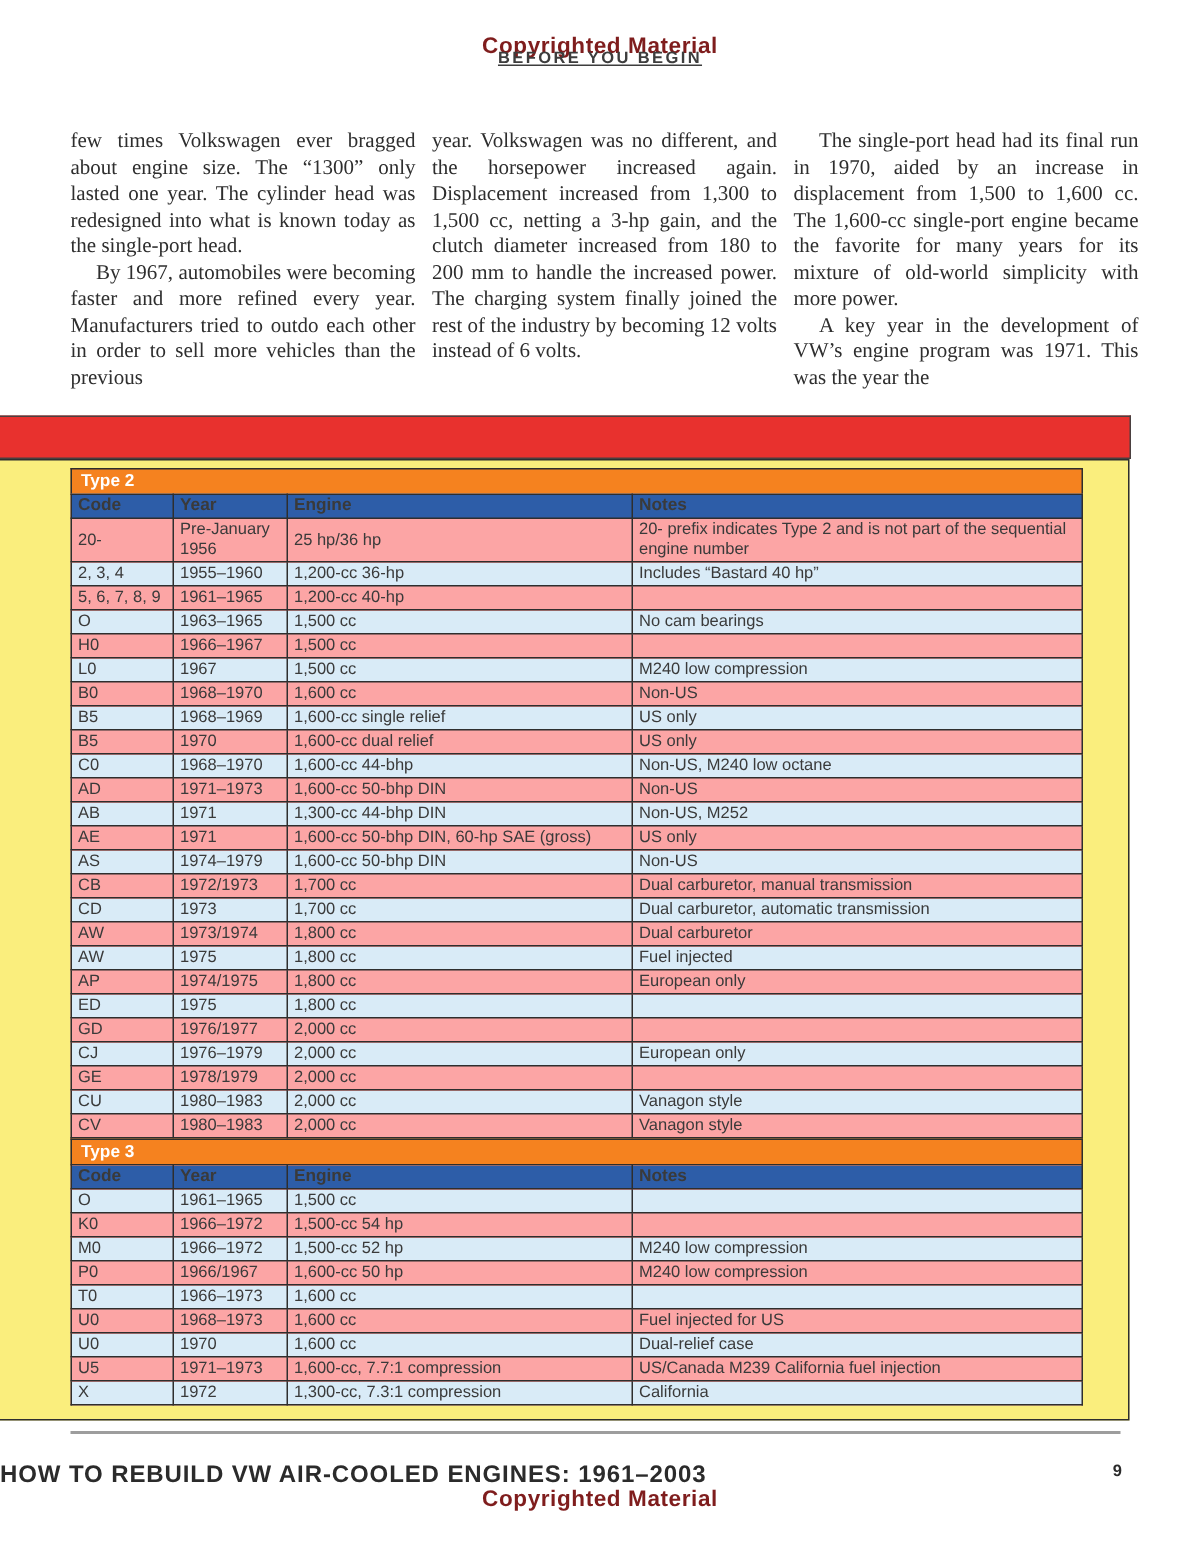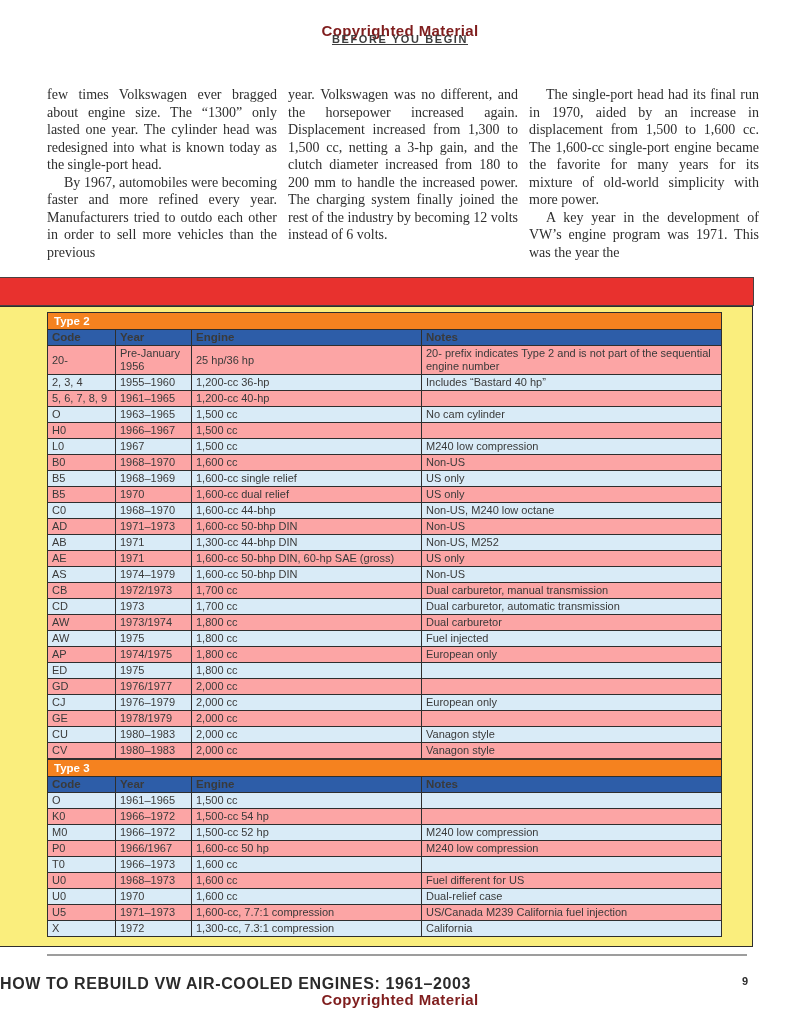--- a/index.html
+++ b/index.html
@@ -184,21 +184,21 @@
         <tr>
           <td>5, 6, 7, 8, 9</td>
           <td>1961–1965</td>
           <td>1,200-cc 40-hp</td>
           <td></td>
         </tr>
         <tr class="blue">
           <td>O</td>
           <td>1963–1965</td>
           <td>1,500 cc</td>
-          <td>No cam cylinder</td>
+          <td>No cam bearings</td>
         </tr>
         <tr>
           <td>H0</td>
           <td>1966–1967</td>
           <td>1,500 cc</td>
           <td></td>
         </tr>
         <tr class="blue">
           <td>L0</td>
           <td>1967</td>
@@ -365,21 +365,21 @@
         <tr class="blue">
           <td>T0</td>
           <td>1966–1973</td>
           <td>1,600 cc</td>
           <td></td>
         </tr>
         <tr>
           <td>U0</td>
           <td>1968–1973</td>
           <td>1,600 cc</td>
-          <td>Fuel different for US</td>
+          <td>Fuel injected for US</td>
         </tr>
         <tr class="blue">
           <td>U0</td>
           <td>1970</td>
           <td>1,600 cc</td>
           <td>Dual-relief case</td>
         </tr>
         <tr>
           <td>U5</td>
           <td>1971–1973</td>

